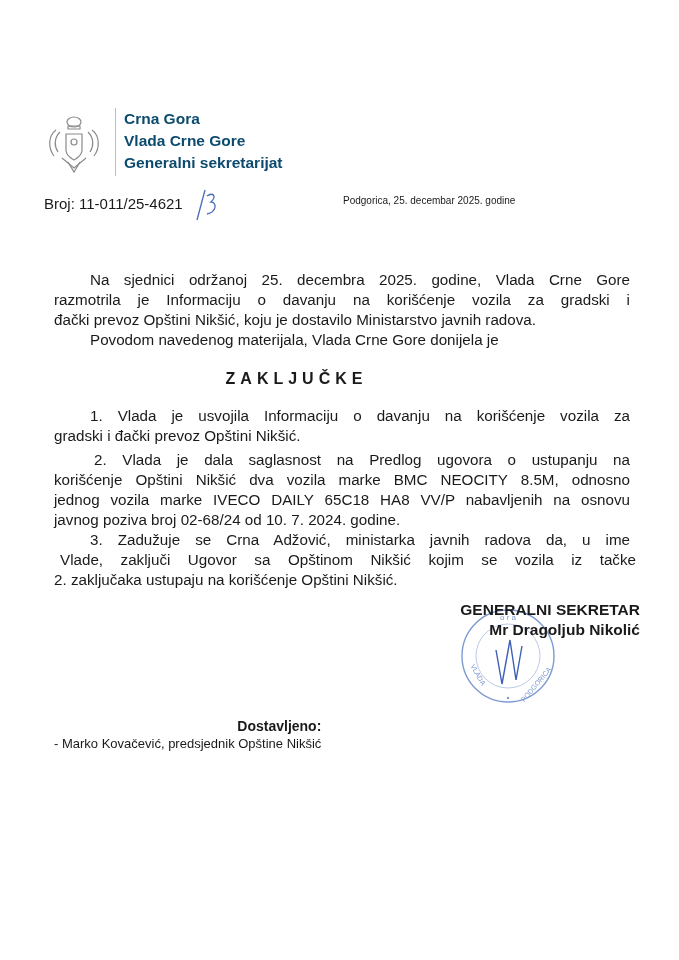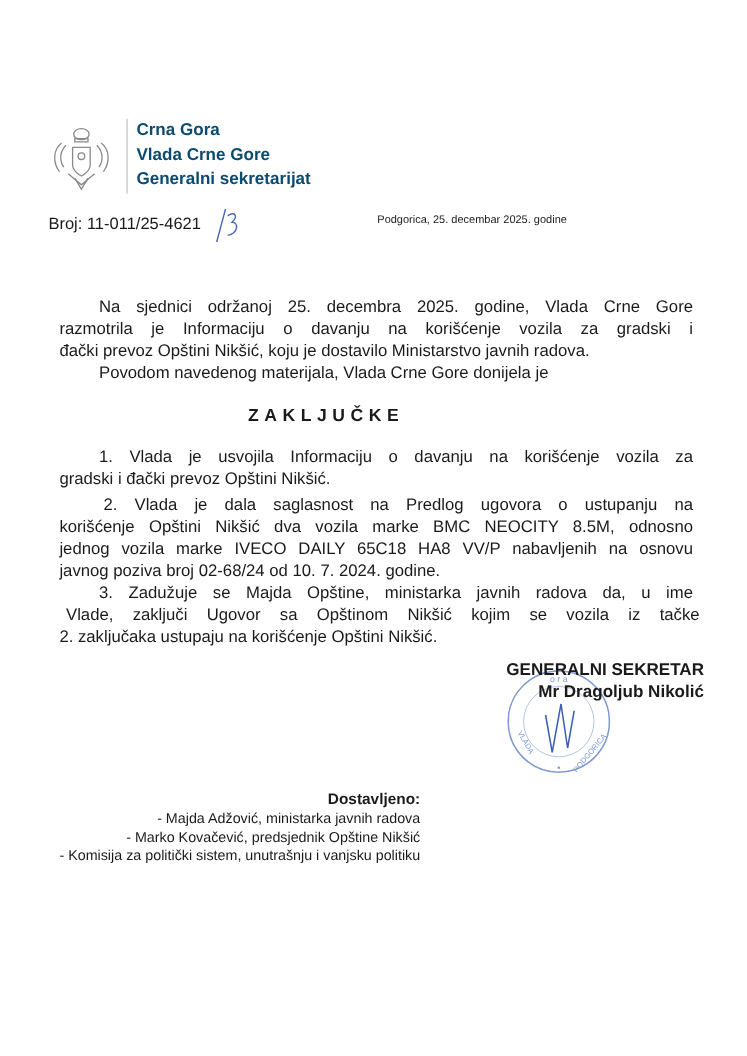--- a/index.html
+++ b/index.html
@@ -68,37 +68,35 @@
 <div class="abs p justify" style="left:90px; top:406px; width:540px;">1. Vlada je usvojila Informaciju o davanju na korišćenje vozila za</div>
 <div class="abs p" style="left:54px; top:426px;">gradski i đački prevoz Opštini Nikšić.</div>
 
 <div class="abs p justify" style="left:94px; top:450px; width:536px;">2. Vlada je dala saglasnost na Predlog ugovora o ustupanju na</div>
 <div class="abs p justify" style="left:54px; top:470px; width:576px;">korišćenje Opštini Nikšić dva vozila marke BMC NEOCITY 8.5M, odnosno</div>
 <div class="abs p justify" style="left:54px; top:490px; width:576px;">jednog vozila marke IVECO DAILY 65C18 HA8 VV/P nabavljenih na osnovu</div>
 <div class="abs p" style="left:54px; top:510px;">javnog poziva broj 02-68/24 od 10. 7. 2024. godine.</div>
 
 <div class="abs p justify" style="left:90px; top:530px; width:540px;">
   <span>3. Zadužuje se</span>
-  <span class="b">Majda Opštine</span><span>, ministarka javnih radova da, u ime</span>
+  <span class="b">Crna Adžović</span><span>, ministarka javnih radova da, u ime</span>
 </div>
 <div class="abs p justify" style="left:60px; top:550px; width:576px;">Vlade, zaključi Ugovor sa Opštinom Nikšić kojim se vozila iz tačke</div>
 <div class="abs p" style="left:54px; top:570px;">2. zaključaka ustupaju na korišćenje Opštini Nikšić.</div>
 
 <svg class="abs stamp" viewBox="0 0 100 100">
   <circle cx="50" cy="50" r="46" fill="none" stroke="#7f9ad2" stroke-width="1.4"></circle>
   <circle cx="50" cy="50" r="32" fill="none" stroke="#a9bbe3" stroke-width="0.8"></circle>
   <text x="50" y="14" font-size="8" fill="#7f9ad2" text-anchor="middle" font-family="Liberation Sans, sans-serif">o r a</text>
   <text x="80" y="80" font-size="7" fill="#7f9ad2" text-anchor="middle" font-family="Liberation Sans, sans-serif" transform="rotate(-50 80 80)">PODGORICA</text>
   <text x="18" y="70" font-size="7" fill="#7f9ad2" text-anchor="middle" font-family="Liberation Sans, sans-serif" transform="rotate(60 18 70)">VLADA</text>
   <path d="M38 44 L44 78 L52 34 L58 74 L64 40" fill="none" stroke="#3e5fb5" stroke-width="1.4"></path>
   <circle cx="50" cy="92" r="1.2" fill="#7f9ad2"></circle>
 </svg>
 <div class="abs sig">
   <div>GENERALNI SEKRETAR</div>
   <div>Mr Dragoljub Nikolić</div>
 </div>
 
 <div class="abs dist">
   <div class="t">Dostavljeno:</div>
-  <div>- Majda Adžović, ministarka javnih radova</div>
   <div>- Marko Kovačević, predsjednik Opštine Nikšić</div>
-  <div>- Komisija za politički sistem, unutrašnju i vanjsku politiku</div>
 </div>
 
 </body></html>

